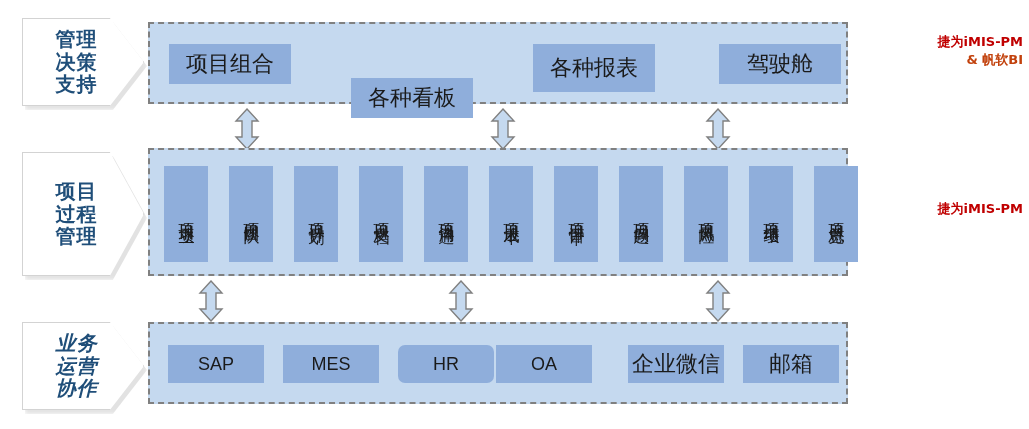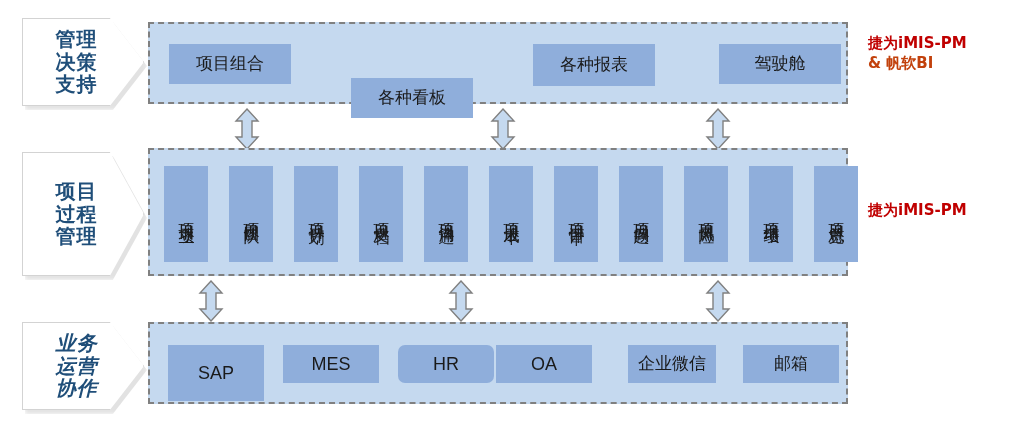--- a/index.html
+++ b/index.html
@@ -76,21 +76,21 @@
 
   
   .item {
     position: absolute;
     background: #8faedb;
     box-sizing: border-box;
     display: flex;
     align-items: center;
     justify-content: center;
     color: #1a1a1a;
-    font-size: 17px;
+    font-size: 22px;
     font-family: "DejaVu Sans", "Liberation Sans", sans-serif;
     line-height: 1.05;
   }
   .item.vertical {
     writing-mode: vertical-rl;
     text-orientation: upright;
     letter-spacing: 2px;
     font-size: 16px;
     padding-top: 6px;
     padding-bottom: 6px;
@@ -103,23 +103,23 @@
   
   .arrow {
     position: absolute;
     width: 26px;
   }
   .arrow svg { display:block; width:100%; height:100%; }
 
   
   .side-note {
     position: absolute;
-    text-align: left;
+    text-align: right;
     font-weight: bold;
-    font-size: 15px;
+    font-size: 13px;
     line-height: 1.35;
     font-family: "DejaVu Sans", "Liberation Sans", sans-serif;
   }
   .side-note .red { color: #c00000; display:block; }
   .side-note .blk { color: #c2410c; display:block; }
 </style>
 </head>
 <body>
 
 <div id="canvas">
@@ -129,21 +129,21 @@
     <div class="chev">
       <div class="txt">管理
 决策
 支持</div>
     </div>
   </div>
 
   <div class="band" style="left:148px; top:22px; width:700px; height:82px;">
     <div class="item" style="left:19px; top:20px; width:122px; height:40px;">项目组合</div>
     <div class="item" style="left:201px; top:20px; width:122px; height:40px;margin-top:34px;">各种看板</div>
-    <div class="item" style="left:383px; top:20px; width:122px; height:42px;">各种报表</div>
+    <div class="item" style="left:383px; top:20px; width:122px; height:48px;">各种报表</div>
     <div class="item" style="left:569px; top:20px; width:122px; height:40px;">驾驶舱</div>
   </div>
 
   <div class="side-note" style="left:868px; top:33px; width:155px;">
     <span class="red">捷为iMIS-PM</span>
     <span class="blk">&amp; 帆软BI</span>
   </div>
 
   <div class="arrow" style="left:234px; top:108px; height:42px;">
     <svg viewBox="0 0 26 42" preserveAspectRatio="none">
@@ -207,22 +207,22 @@
   <div class="layer-label" style="left:22px; top:322px; width:122px; height:88px;font-style:italic;">
     <div class="shadow"></div>
     <div class="chev">
       <div class="txt">业务
 运营
 协作</div>
     </div>
   </div>
 
   <div class="band" style="left:148px; top:322px; width:700px; height:82px;">
-    <div class="item latin" style="left:18px; top:21px; width:96px; height:56px;">SAP</div>
+    <div class="item latin" style="left:18px; top:21px; width:96px; height:38px;">SAP</div>
     <div class="item latin" style="left:133px; top:21px; width:96px; height:38px;">MES</div>
     <div class="item latin" style="left:248px; top:21px; width:96px; height:38px;border-radius:7px;">HR</div>
     <div class="item latin" style="left:346px; top:21px; width:96px; height:38px;">OA</div>
-    <div class="item" style="left:478px; top:21px; width:88px; height:38px;">企业微信</div>
+    <div class="item" style="left:478px; top:21px; width:96px; height:38px;">企业微信</div>
     <div class="item" style="left:593px; top:21px; width:96px; height:38px;">邮箱</div>
   </div>
 
 
 </div>
 
 </body></html>

